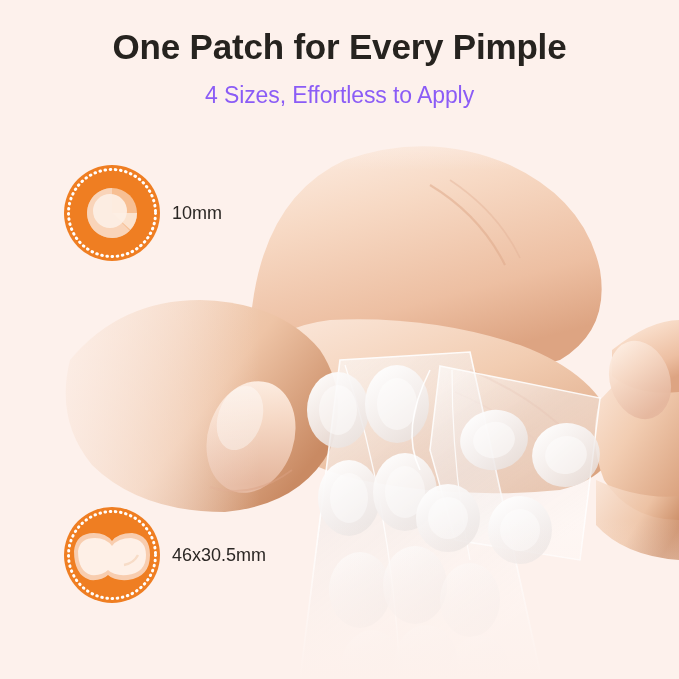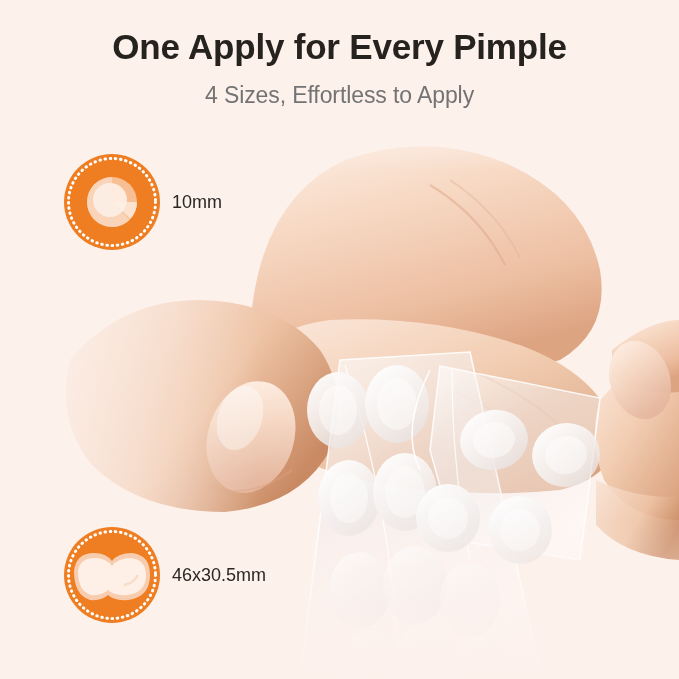--- a/index.html
+++ b/index.html
@@ -12,34 +12,34 @@
   .page{position:relative;width:679px;height:679px;overflow:hidden;background:#fdf1ec;}
 
   
   .title{
     position:absolute;left:0;top:28px;width:679px;text-align:center;
     font-size:35px;font-weight:bold;color:#26231f;letter-spacing:-0.2px;
     line-height:1.1;
   }
   .subtitle{
     position:absolute;left:0;top:82px;width:679px;text-align:center;
-    font-size:23px;font-weight:400;color:#737373;letter-spacing:-0.1px;
+    font-size:23px;font-weight:400;color:#8b5cf6;letter-spacing:-0.1px;
   }
 
   
   .photo{position:absolute;left:0;top:0;width:679px;height:679px;}
   .photo svg{display:block;width:679px;height:679px;}
 
   
   .sizes{position:absolute;left:0;top:0;width:340px;height:679px;}
   .size-row{position:absolute;left:62px;width:280px;height:100px;}
-  .size-row.r0{top:152px;text-align:right;}
+  .size-row.r0{top:163px;text-align:right;}
   .size-row.r1{top:285px;}
   .size-row.r2{top:405px;}
-  .size-row.r3{top:525px;text-decoration:underline;}
+  .size-row.r3{top:505px;text-decoration:underline;}
 
   .badge{position:absolute;left:0;top:0;width:100px;height:100px;}
   .badge svg{display:block;width:100px;height:100px;}
 
   .size-label{
     position:absolute;left:110px;top:50px;transform:translateY(-50%);
     font-size:18px;color:#2b2724;font-weight:400;white-space:nowrap;
   }
 </style>
 </head>
@@ -173,21 +173,21 @@
           <path d="M430 370 Q400 430 420 470" stroke="#ffffff" stroke-width="1.6" fill="none" opacity="0.9"></path>
         </g>
 
         <rect x="0" y="520" width="679" height="159" fill="url(#fadeBottom)"></rect>
         <rect x="0" y="0" width="260" height="679" fill="url(#fadeLeft)"></rect>
         <rect x="0" y="100" width="679" height="70" fill="url(#fadeTop)"></rect>
       </g>
     </svg>
   </div>
 
-  <div class="title">One Apply for Every Pimple</div>
+  <div class="title">One Patch for Every Pimple</div>
   <div class="subtitle">4 Sizes, Effortless to Apply</div>
 
   <div class="sizes">
 
     <div class="size-row r0">
       <div class="badge">
         <svg viewBox="0 0 100 100" xmlns="http://www.w3.org/2000/svg">
           <circle cx="50" cy="50" r="48" fill="#ef7e22"></circle>
           <circle cx="50" cy="50" r="43.5" fill="none" stroke="#ffffff" stroke-width="3" stroke-linecap="round" stroke-dasharray="0.6 4.6"></circle>
           <g opacity="0.92">

